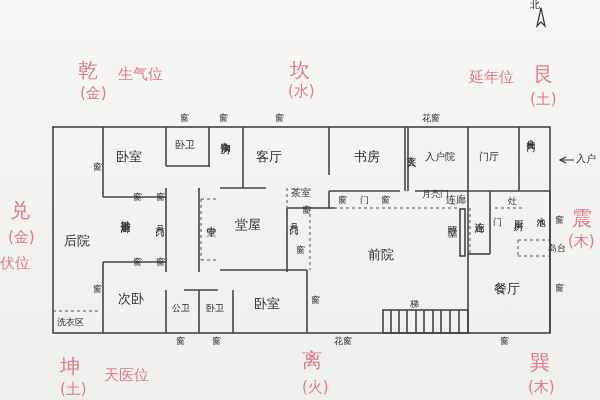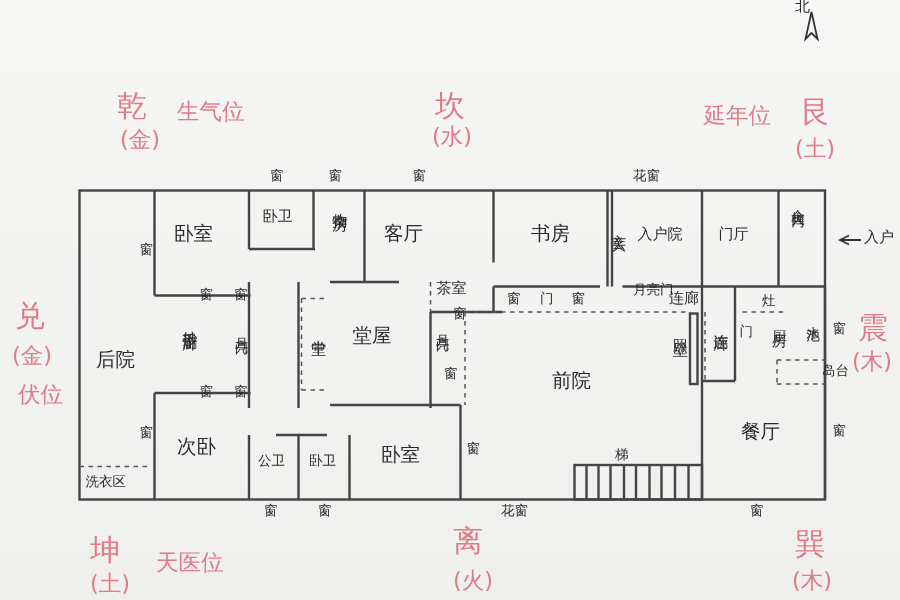--- a/index.html
+++ b/index.html
@@ -99,21 +99,21 @@
 
 <div class="lbl redbig" style="left:290px;top:60px;">坎</div>
 <div class="lbl redmid" style="left:288px;top:84px;">(水)</div>
 
 <div class="lbl redmid" style="left:469px;top:70px;">延年位</div>
 <div class="lbl redbig" style="left:534px;top:64px;">艮</div>
 <div class="lbl redmid" style="left:530px;top:92px;">(土)</div>
 
 <div class="lbl redbig" style="left:10px;top:200px;">兑</div>
 <div class="lbl redmid" style="left:8px;top:230px;">(金)</div>
-<div class="lbl redmid" style="left:12px;top:256px;">伏位</div>
+<div class="lbl redmid" style="left:0;top:256px;">伏位</div>
 
 <div class="lbl redbig" style="left:572px;top:208px;">震</div>
 <div class="lbl redmid" style="left:568px;top:234px;">(木)</div>
 
 <div class="lbl redbig" style="left:60px;sttop:356px;top:356px;">坤</div>
 <div class="lbl redmid" style="left:60px;top:382px;">(土)</div>
 <div class="lbl redmid" style="left:104px;top:368px;">天医位</div>
 
 <div class="lbl redbig" style="left:302px;top:350px;">离</div>
 <div class="lbl redmid" style="left:302px;top:380px;">(火)</div>

